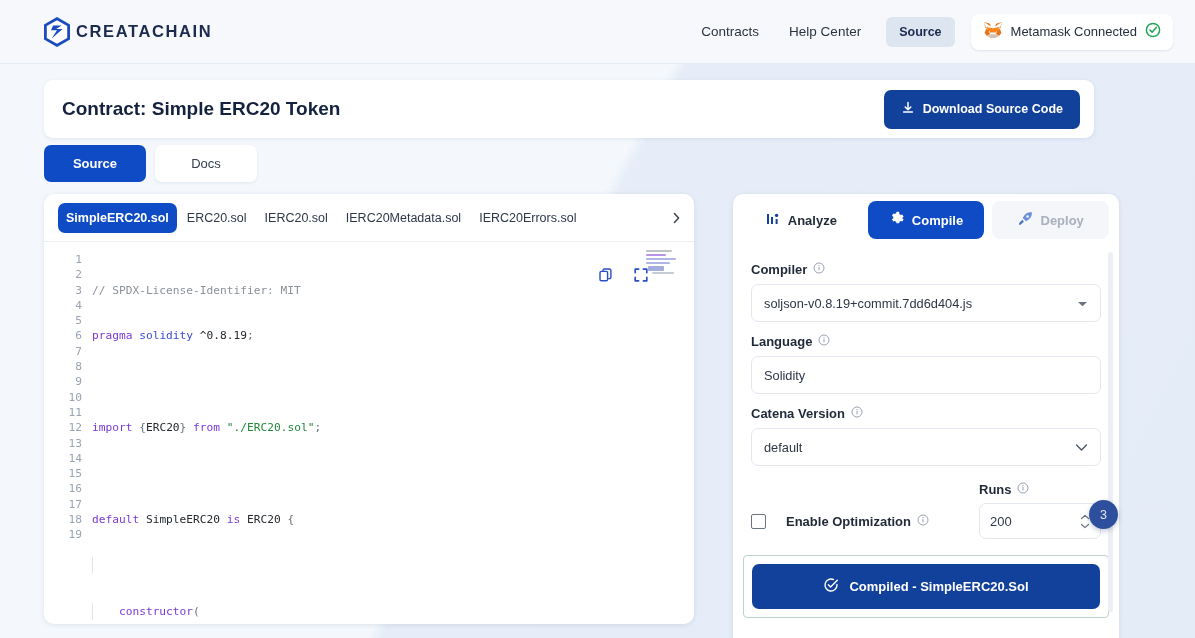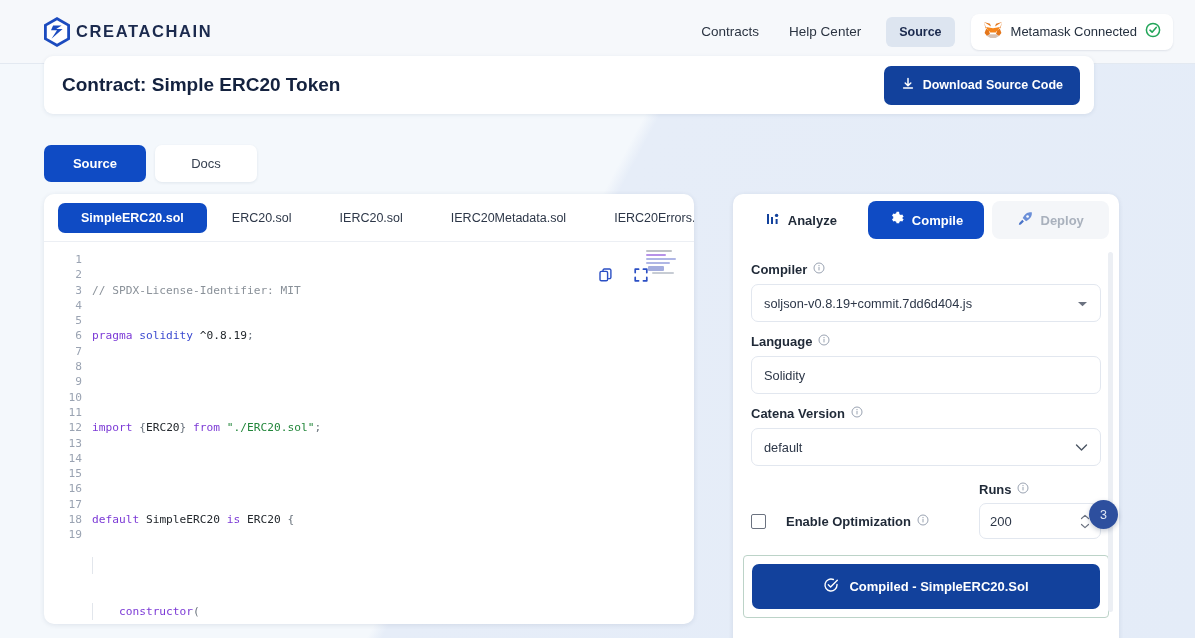--- a/index.html
+++ b/index.html
@@ -44,21 +44,21 @@
     display: flex; align-items: center; gap: 8px;
     background: #ffffff; border-radius: 8px;
     padding: 7px 12px; margin-left: 8px;
     box-shadow: 0 1px 2px rgba(20,40,80,.10);
     cursor: pointer;
   }
   .wallet-label { font-size: 13px; color: #25303f; white-space: nowrap; }
 
   
   .contract-bar {
-    position: absolute; left: 44px; top: 56px;
+    position: absolute; left: 44px; top: 80px;
     width: 1050px; height: 58px;
     background: #ffffff; border-radius: 9px;
     box-shadow: 0 1px 4px rgba(25,50,90,.09);
     display: flex; align-items: center;
     padding: 0 14px 0 18px;
   }
   .contract-title { font-size: 19px; font-weight: bold; color: #14223f; }
   .btn-download {
     margin-left: auto;
     display: flex; align-items: center; gap: 8px;
@@ -92,21 +92,21 @@
     overflow: hidden;
   }
   .file-tabs {
     display: flex; align-items: center;
     height: 48px; padding: 0 6px 0 14px;
     border-bottom: 1px solid #eceff4;
     gap: 2px;
   }
   .file-tab {
     font-size: 12.5px; color: #2d3748;
-    padding: 8px 23px; border-radius: 7px;
+    padding: 8px 8px; border-radius: 7px;
     white-space: nowrap; cursor: pointer;
   }
   .file-tab.active { background: #0f4bc4; color: #fff; font-weight: bold; }
   .tab-next {
     margin-left: auto; color: #4a5568; cursor: pointer;
     padding: 4px 6px; display: flex; align-items: center;
   }
 
   .code-area {
     position: relative;

